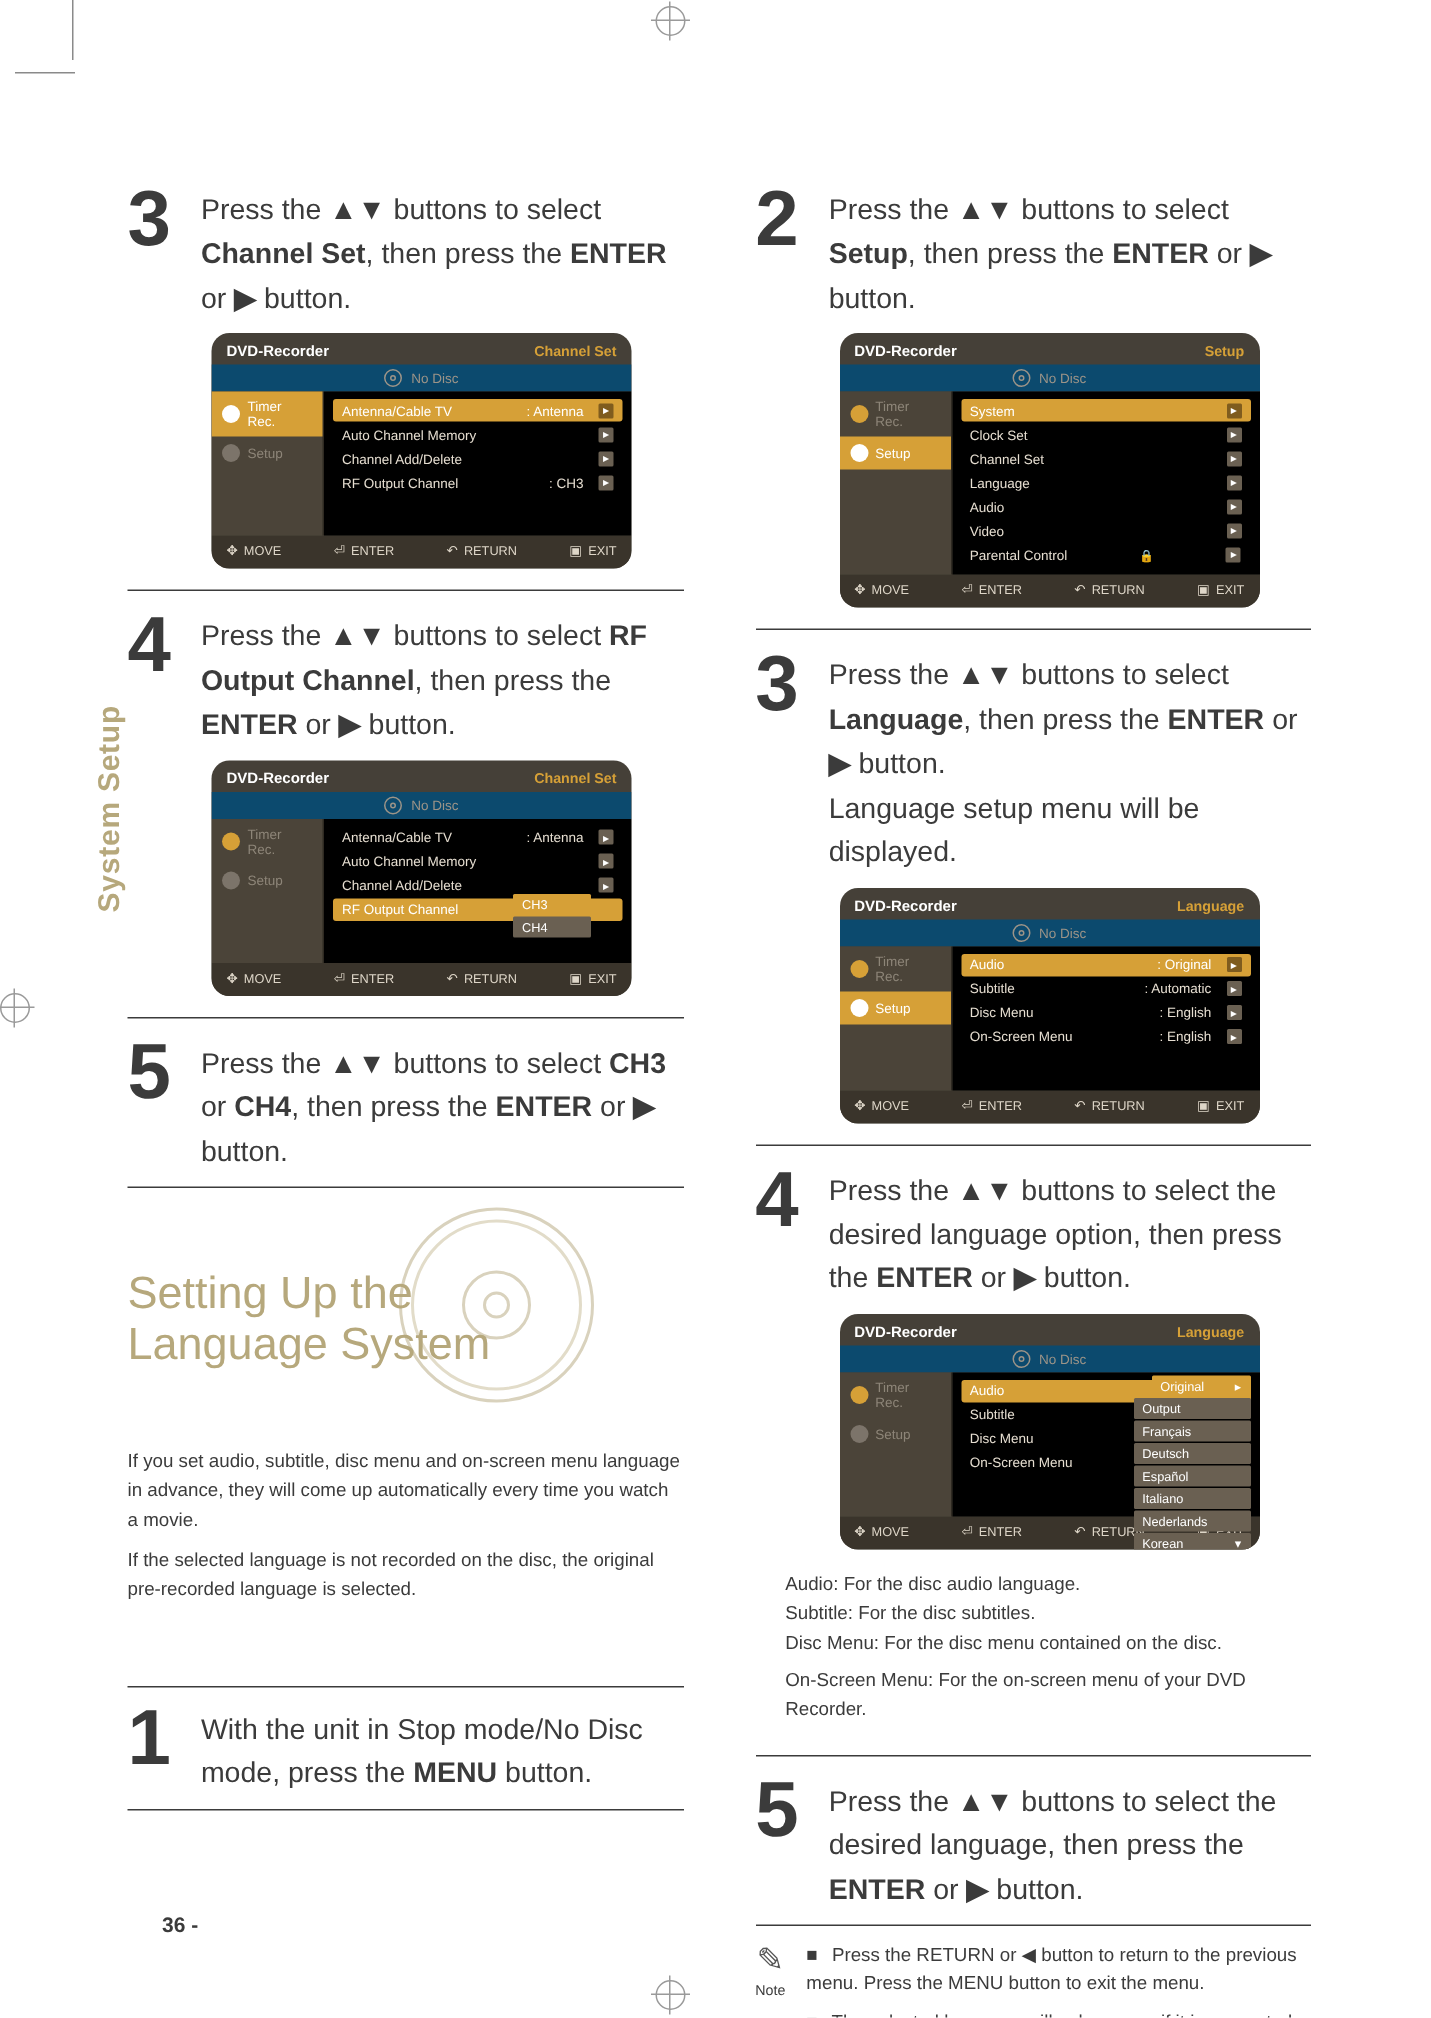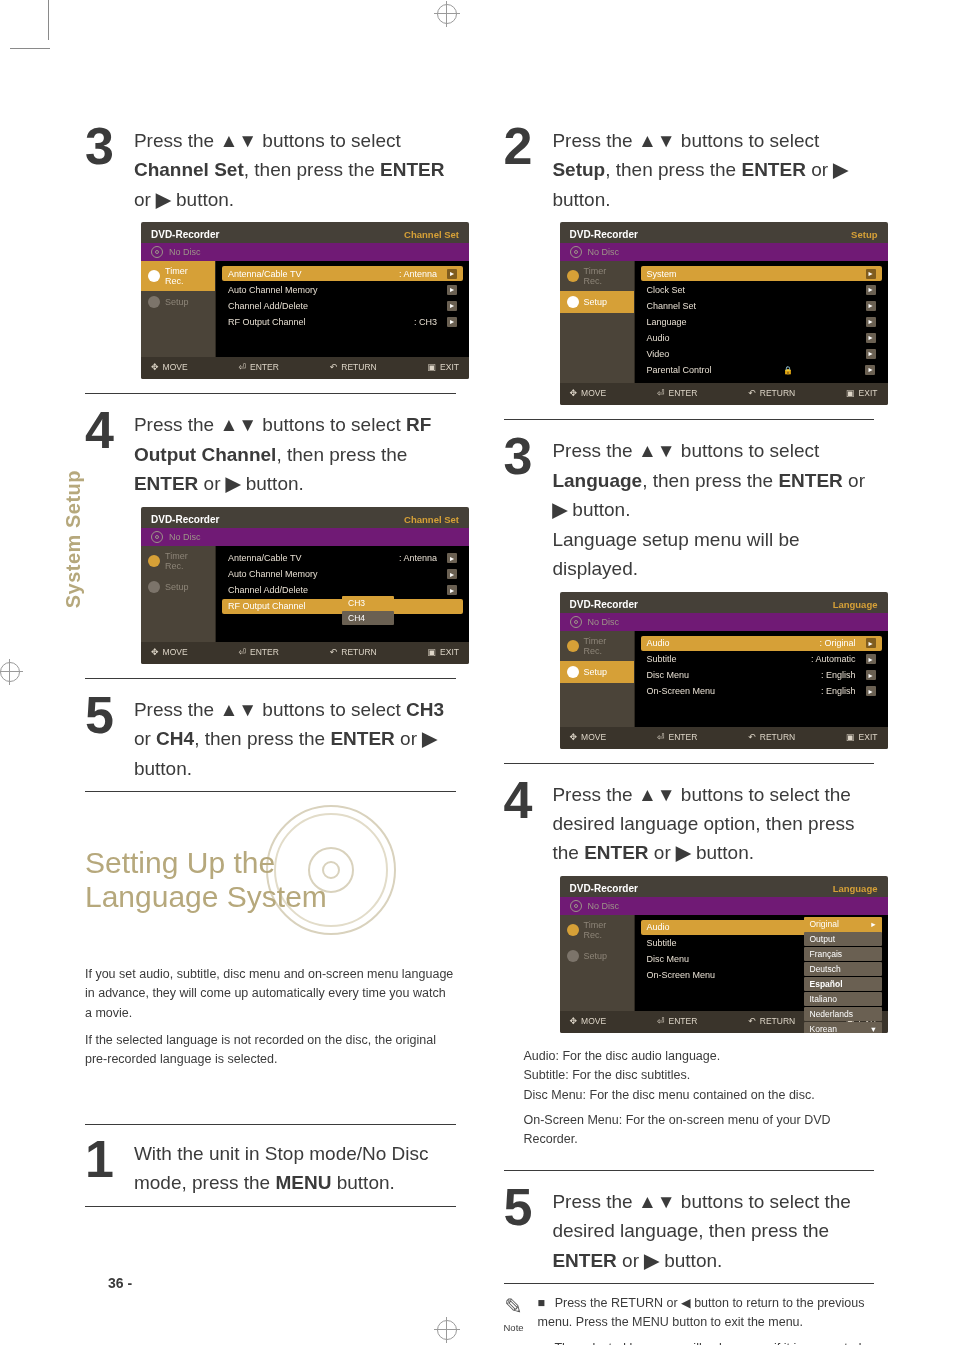--- a/index.html
+++ b/index.html
@@ -57,43 +57,44 @@
     font-size: 19px;
     line-height: 1.55;
     padding-top: 6px;
   }
   .step-text .b { font-weight: 700; }
 
   .osd-wrap {
     margin: 4px 0 14px 56px;
   }
   .osd {
-    width: 328px;
+    width: 280px;
     background: #454038;
     color: #fff;
     font-size: 10px;
-    border-radius: 2px;
+    border-radius: 12px;
     overflow: hidden;
   }
   .osd-header {
     display: flex;
     justify-content: space-between;
     padding: 7px 10px 3px 10px;
     font-weight: 700;
   }
   .osd-header .title { color: #fff; }
   .osd-header .section { color: #d6a037; font-size: 9.5px; }
   .osd-nodisc {
-    background: #701a75;
+    background: #0c4a6e;
     padding: 3px 10px;
     font-size: 9px;
     color: #9c9488;
     display: flex;
     align-items: center;
     gap: 6px;
+    justify-content: center;
   }
   .osd-body {
     display: flex;
     min-height: 96px;
   }
   .osd-left {
     width: 74px;
     background: #4b4439;
     border-right: 1px solid #2f2a22;
   }
@@ -664,34 +665,34 @@
               <div class="osd-row">
                   <span class="label">Subtitle</span>
                 </div>
               <div class="osd-row">
                   <span class="label">Disc Menu</span>
                 </div>
               <div class="osd-row">
                   <span class="label">On-Screen Menu</span>
                 </div>
               <div style="position:absolute; right:6px; top:2px; width:78px;">
-                <div class="osd-sub-item sel" style="margin-left:0;">
+                <div class="osd-sub-item sel" style="margin-left:12px;">
                     <span>Original</span>
                     <span>▸</span>
                   </div>
                 <div class="osd-sub-item" style="margin-left:0;">
                     <span>Output</span>
                   </div>
                 <div class="osd-sub-item" style="margin-left:0;">
                     <span>Français</span>
                   </div>
                 <div class="osd-sub-item" style="margin-left:0;">
                     <span>Deutsch</span>
                   </div>
-                <div class="osd-sub-item" style="margin-left:0;font-weight:bold;">
+                <div class="osd-sub-item" style="margin-left:0;">
                     <span>Español</span>
                   </div>
                 <div class="osd-sub-item" style="margin-left:0;">
                     <span>Italiano</span>
                   </div>
                 <div class="osd-sub-item" style="margin-left:0;">
                     <span>Nederlands</span>
                   </div>
                 <div class="osd-sub-item" style="margin-left:0;">
                     <span>Korean</span>

